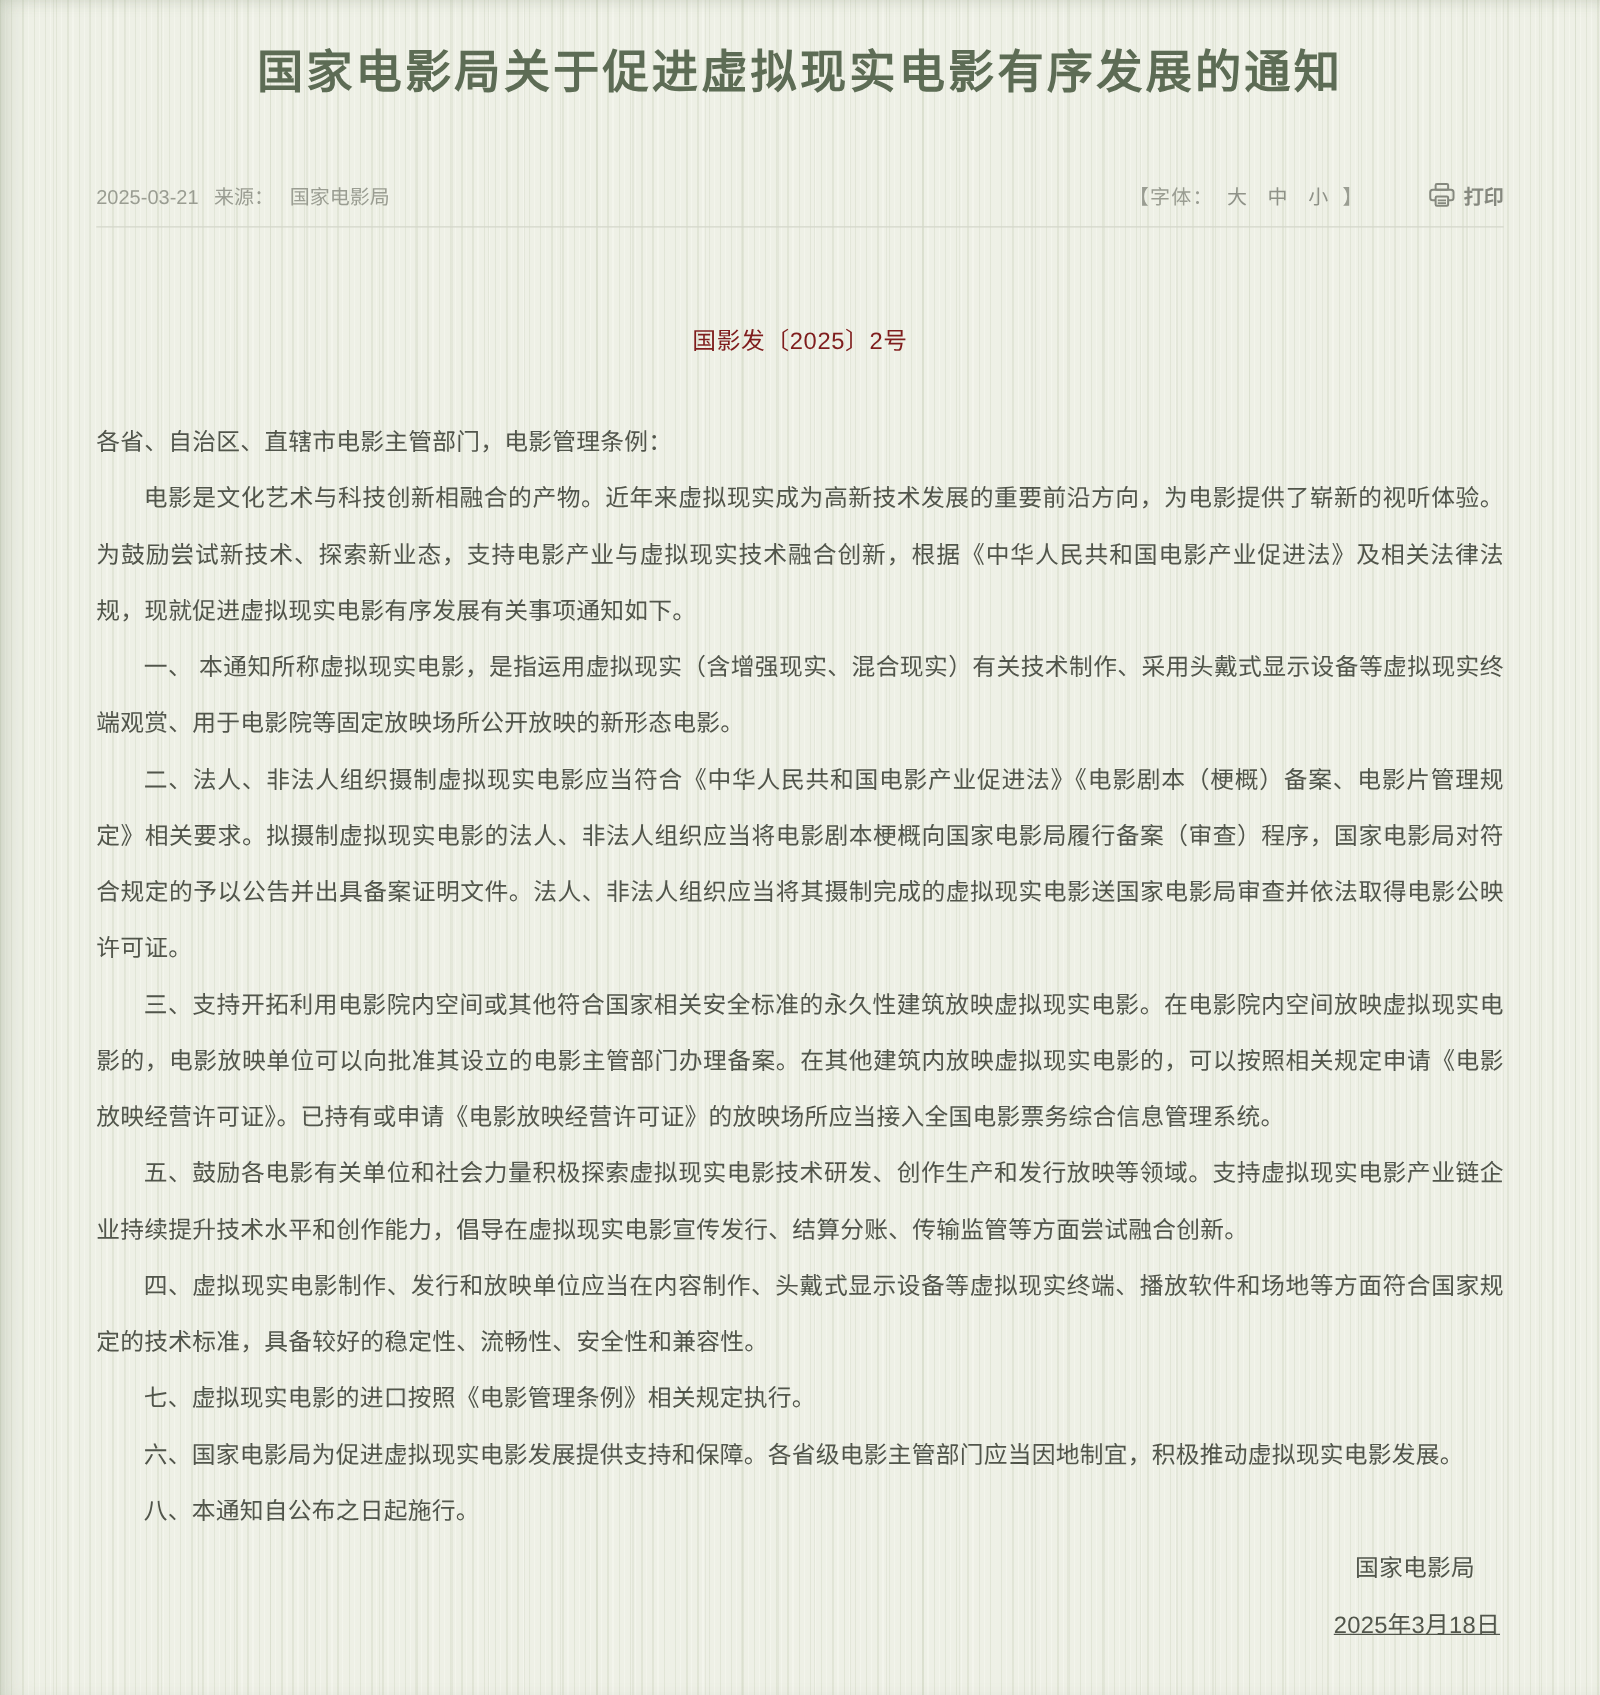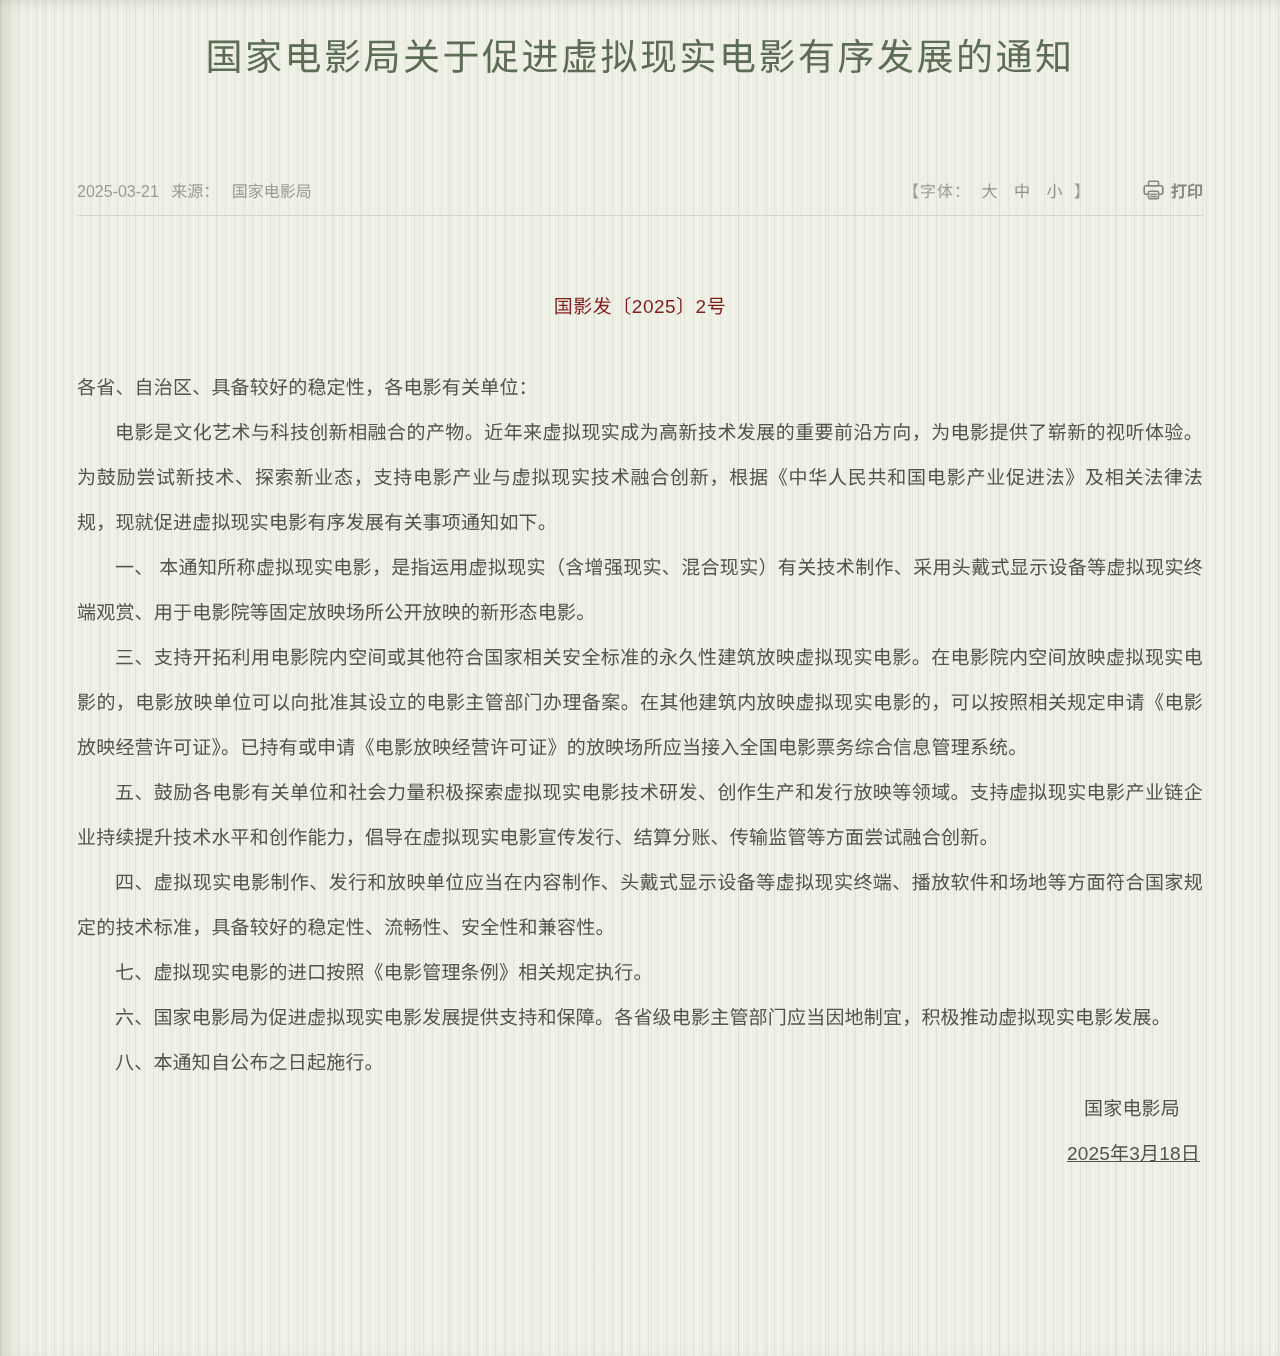--- a/index.html
+++ b/index.html
@@ -30,26 +30,26 @@
     width: 1280px;
     height: 1356px;
     padding: 32px 77px 0 77px;
   }
   .title {
     margin: 0;
     padding-top: 4px;
     text-align: center;
     font-size: 37px;
     line-height: 44px;
-    font-weight: 400;
+    font-weight: 700;
     letter-spacing: 2.5px;
     color: #5d6c55;
   }
   .meta-row {
-    margin-top: 98px;
+    margin-top: 64px;
     display: flex;
     justify-content: space-between;
     align-items: center;
     font-size: 16px;
     color: #9a9d92;
     padding-bottom: 13px;
     border-bottom: 1px solid #d4d6ca;
     gap: 27px;
   }
   .meta-left .sep { display:inline-block; width: 8px; }
@@ -133,23 +133,24 @@
           </svg>
         </span>
         <span>打印</span>
       </a>
     </div>
   </div>
 
   <div class="doc-number">国影发〔2025〕2号</div>
 
   <div class="article">
-    <p class="salutation">各省、自治区、具备较好的稳定性，各电影有关单位：</p>
+    <p class="salutation">各省、自治区、直辖市电影主管部门，电影管理条例：</p>
     <p class="para">电影是文化艺术与科技创新相融合的产物。近年来虚拟现实成为高新技术发展的重要前沿方向，为电影提供了崭新的视听体验。为鼓励尝试新技术、探索新业态，支持电影产业与虚拟现实技术融合创新，根据《中华人民共和国电影产业促进法》及相关法律法规，现就促进虚拟现实电影有序发展有关事项通知如下。</p>
     <p class="para">一、 本通知所称虚拟现实电影，是指运用虚拟现实（含增强现实、混合现实）有关技术制作、采用头戴式显示设备等虚拟现实终端观赏、用于电影院等固定放映场所公开放映的新形态电影。</p>
+    <p class="para">二、法人、非法人组织摄制虚拟现实电影应当符合《中华人民共和国电影产业促进法》《电影剧本（梗概）备案、电影片管理规定》相关要求。拟摄制虚拟现实电影的法人、非法人组织应当将电影剧本梗概向国家电影局履行备案（审查）程序，国家电影局对符合规定的予以公告并出具备案证明文件。法人、非法人组织应当将其摄制完成的虚拟现实电影送国家电影局审查并依法取得电影公映许可证。</p>
     <p class="para">三、支持开拓利用电影院内空间或其他符合国家相关安全标准的永久性建筑放映虚拟现实电影。在电影院内空间放映虚拟现实电影的，电影放映单位可以向批准其设立的电影主管部门办理备案。在其他建筑内放映虚拟现实电影的，可以按照相关规定申请《电影放映经营许可证》。已持有或申请《电影放映经营许可证》的放映场所应当接入全国电影票务综合信息管理系统。</p>
     <p class="para">五、鼓励各电影有关单位和社会力量积极探索虚拟现实电影技术研发、创作生产和发行放映等领域。支持虚拟现实电影产业链企业持续提升技术水平和创作能力，倡导在虚拟现实电影宣传发行、结算分账、传输监管等方面尝试融合创新。</p>
     <p class="para">四、虚拟现实电影制作、发行和放映单位应当在内容制作、头戴式显示设备等虚拟现实终端、播放软件和场地等方面符合国家规定的技术标准，具备较好的稳定性、流畅性、安全性和兼容性。</p>
     <p class="para">七、虚拟现实电影的进口按照《电影管理条例》相关规定执行。</p>
     <p class="para">六、国家电影局为促进虚拟现实电影发展提供支持和保障。各省级电影主管部门应当因地制宜，积极推动虚拟现实电影发展。</p>
     <p class="para">八、本通知自公布之日起施行。</p>
 
     <div class="signature">
       <p class="issuer">国家电影局</p>
       <p class="sign-date">2025年3月18日</p>

